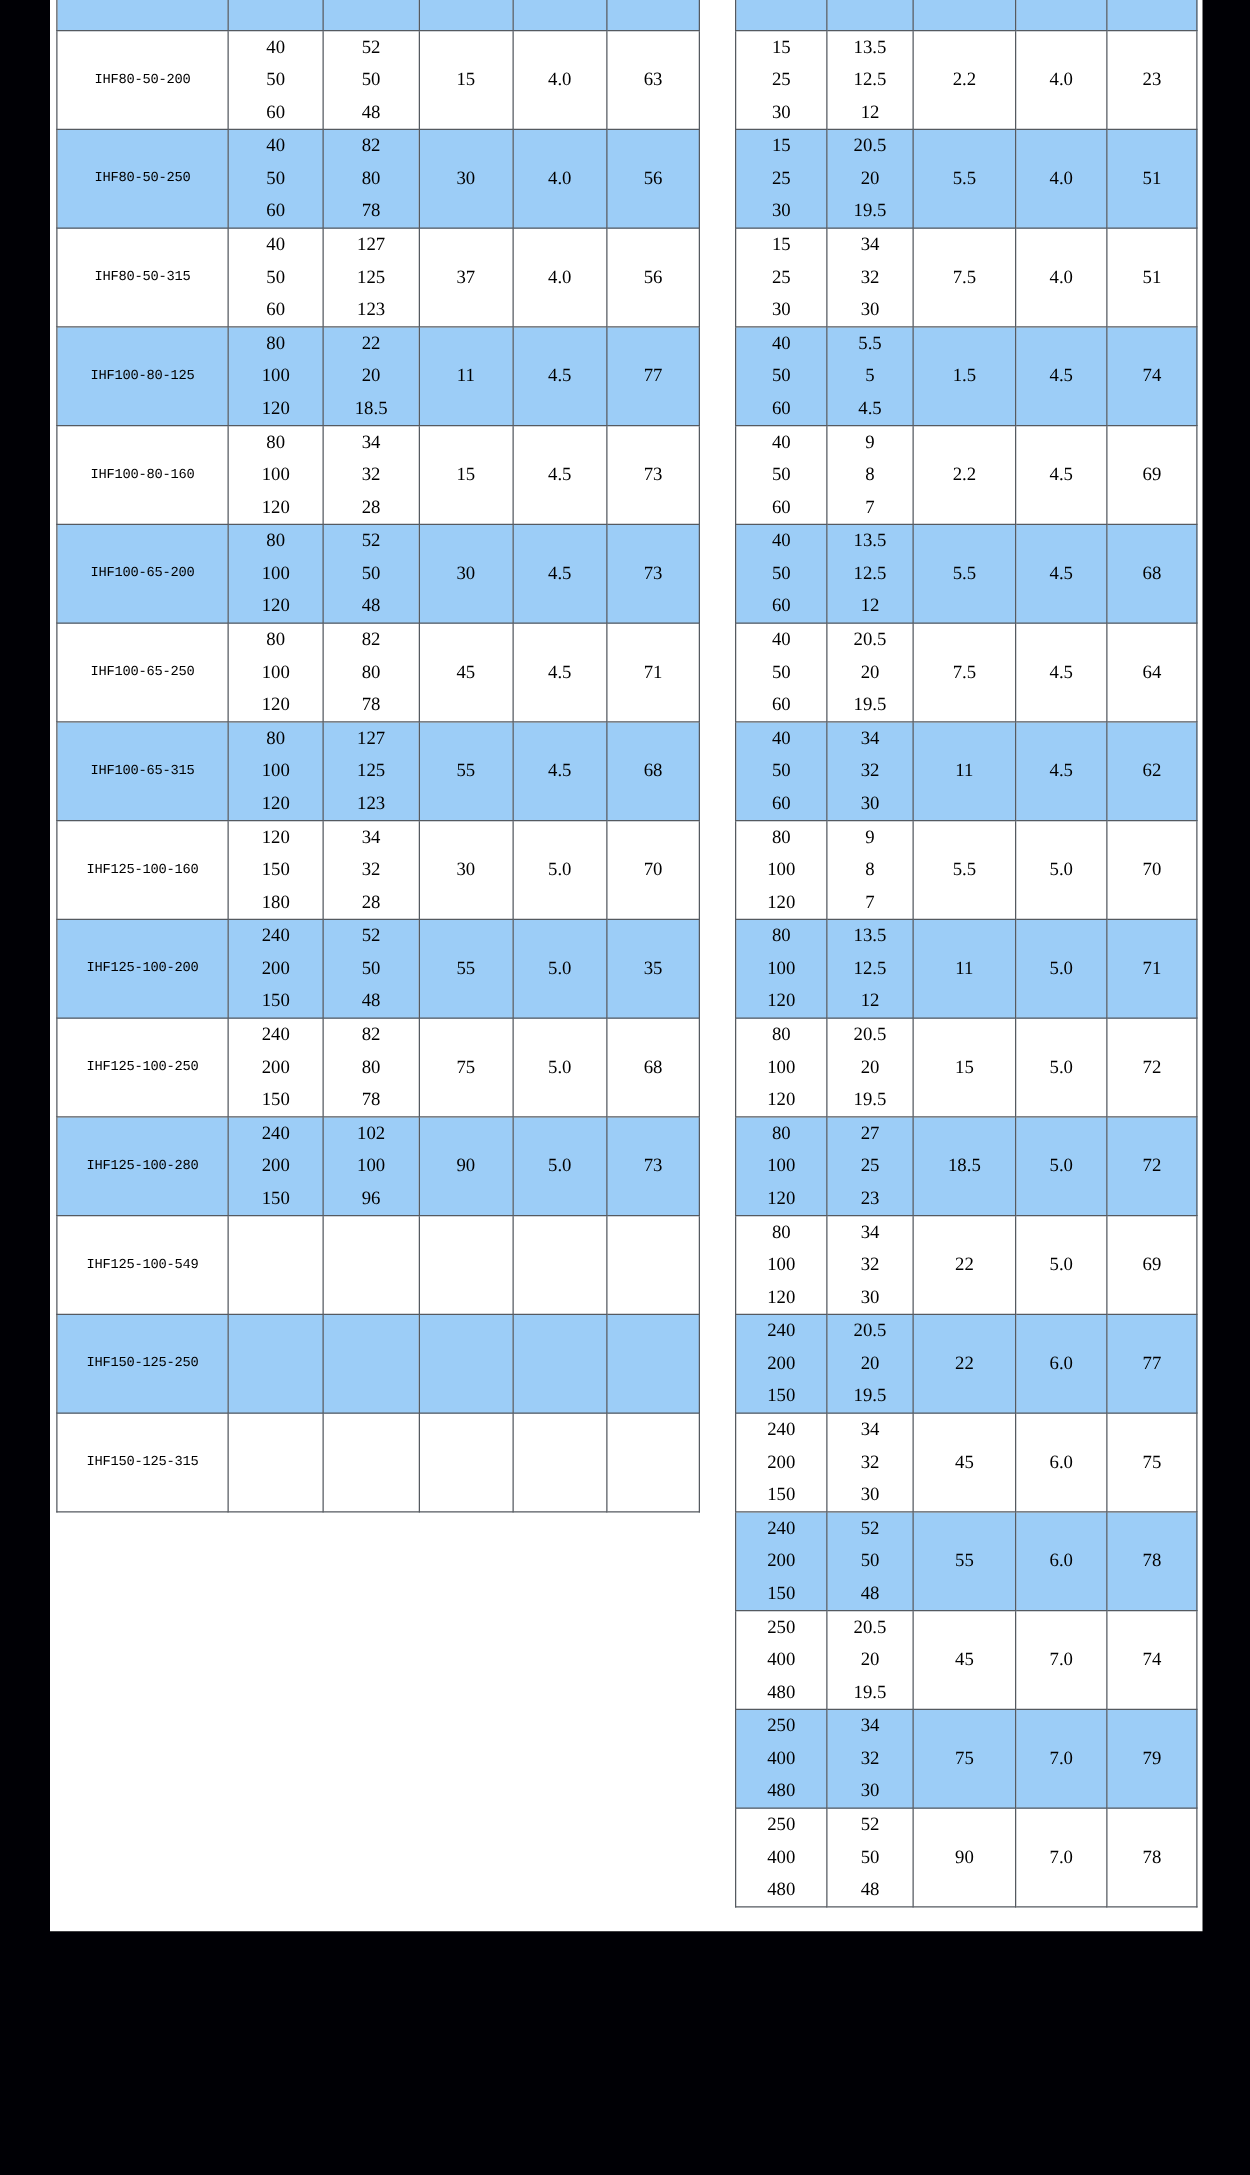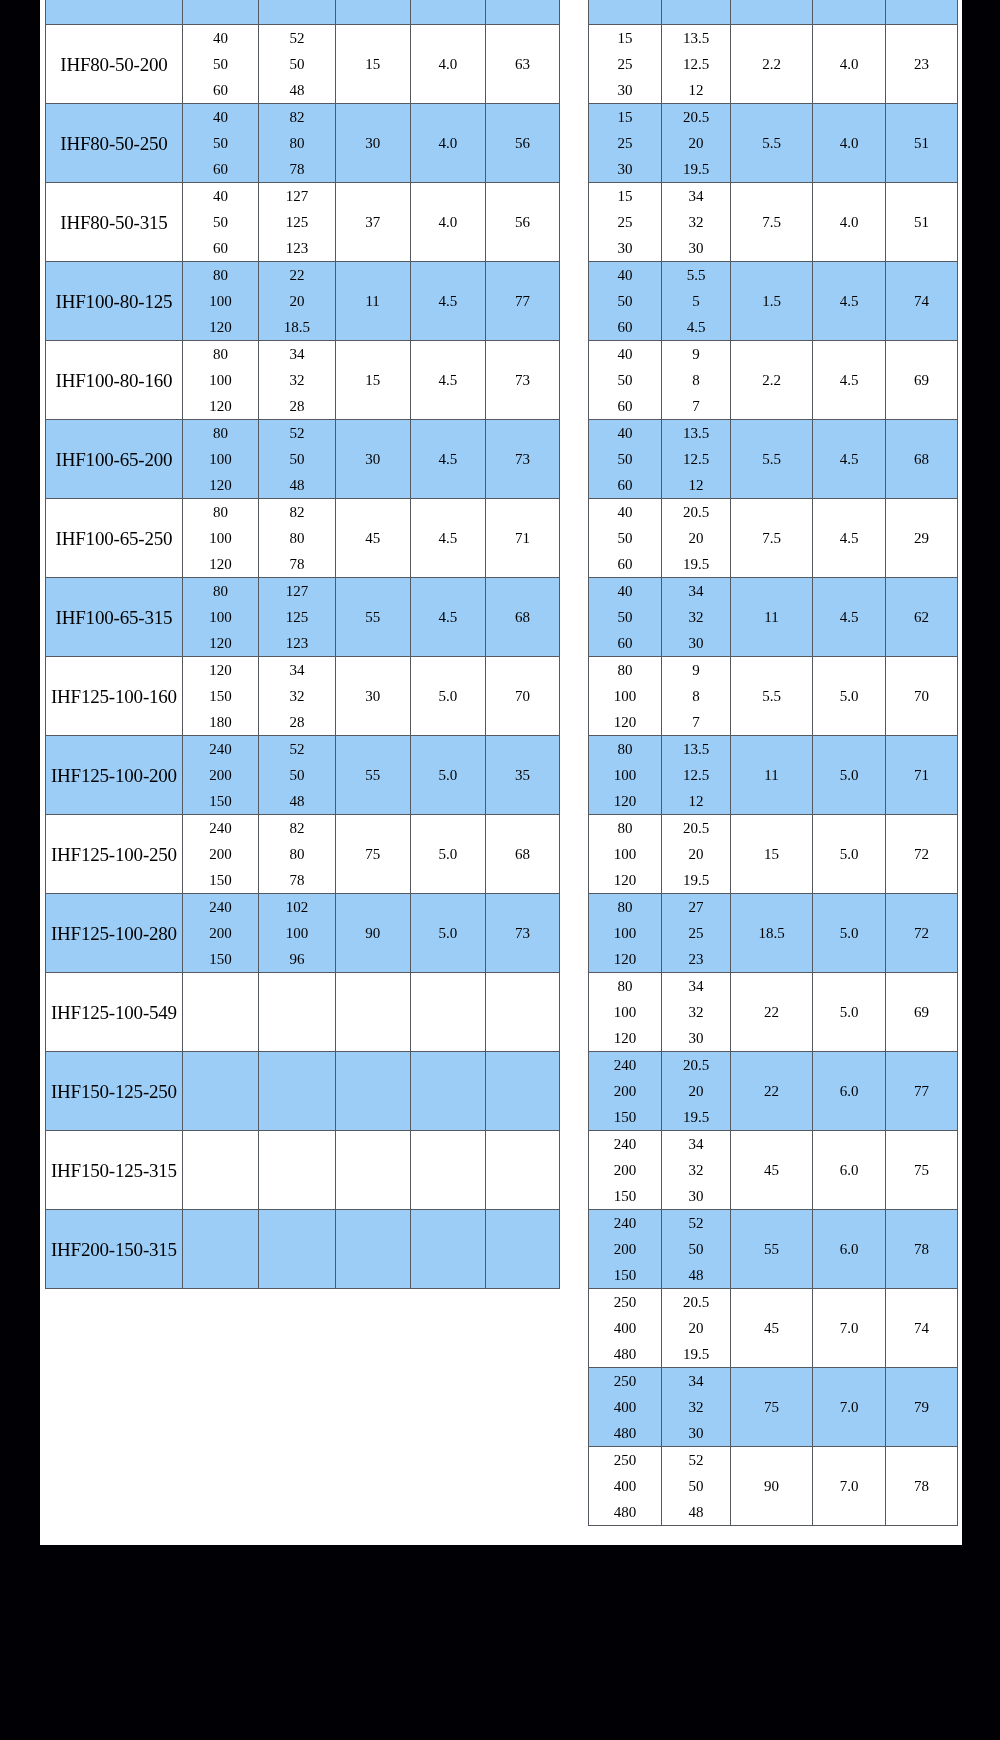--- a/index.html
+++ b/index.html
@@ -37,21 +37,21 @@
     text-align:center;
     vertical-align:middle;
     padding:0;
     height:78px;
     line-height:1.0;
     white-space:nowrap;
   }
   tr.alt td{ background:#9CCDF7; }
   tr.plain td{ background:#ffffff; }
 
-  td.model{ font-size:19px; letter-spacing:-0.2px; }
+  td.model{ font-size:11px; letter-spacing:-0.2px;font-family:Liberation Mono, monospace; }
   .stack{ display:flex; flex-direction:column; justify-content:center; height:78px; }
   .stack span{ display:block; line-height:26px; font-size:15px; }
 
   
   .left col.c0{width:122px}
   .left col.c1{width:68px}
   .left col.c2{width:68px}
   .left col.c3{width:67px}
   .left col.c4{width:67px}
   .left col.c5{width:66px}
@@ -390,40 +390,20 @@
                 <div class="stack">
                   <span></span>
                   <span></span>
                   <span></span>
                 </div>
               </td>
               <td></td>
               <td></td>
               <td></td>
             </tr>
-            <tr class="alt">
-              <td class="model">IHF200-150-315</td>
-              <td>
-                <div class="stack">
-                  <span></span>
-                  <span></span>
-                  <span></span>
-                </div>
-              </td>
-              <td>
-                <div class="stack">
-                  <span></span>
-                  <span></span>
-                  <span></span>
-                </div>
-              </td>
-              <td></td>
-              <td></td>
-              <td></td>
-            </tr>
           </tbody>
       </table>
     </div>
 
     <div class="tablewrap right">
       <table class="right">
         <colgroup>
           <col class="d0">
             <col class="d1">
             <col class="d2">
@@ -572,21 +552,21 @@
               </td>
               <td>
                 <div class="stack">
                   <span>20.5</span>
                   <span>20</span>
                   <span>19.5</span>
                 </div>
               </td>
               <td>7.5</td>
               <td>4.5</td>
-              <td>29</td>
+              <td>64</td>
             </tr>
             <tr class="alt">
               <td>
                 <div class="stack">
                   <span>40</span>
                   <span>50</span>
                   <span>60</span>
                 </div>
               </td>
               <td>

